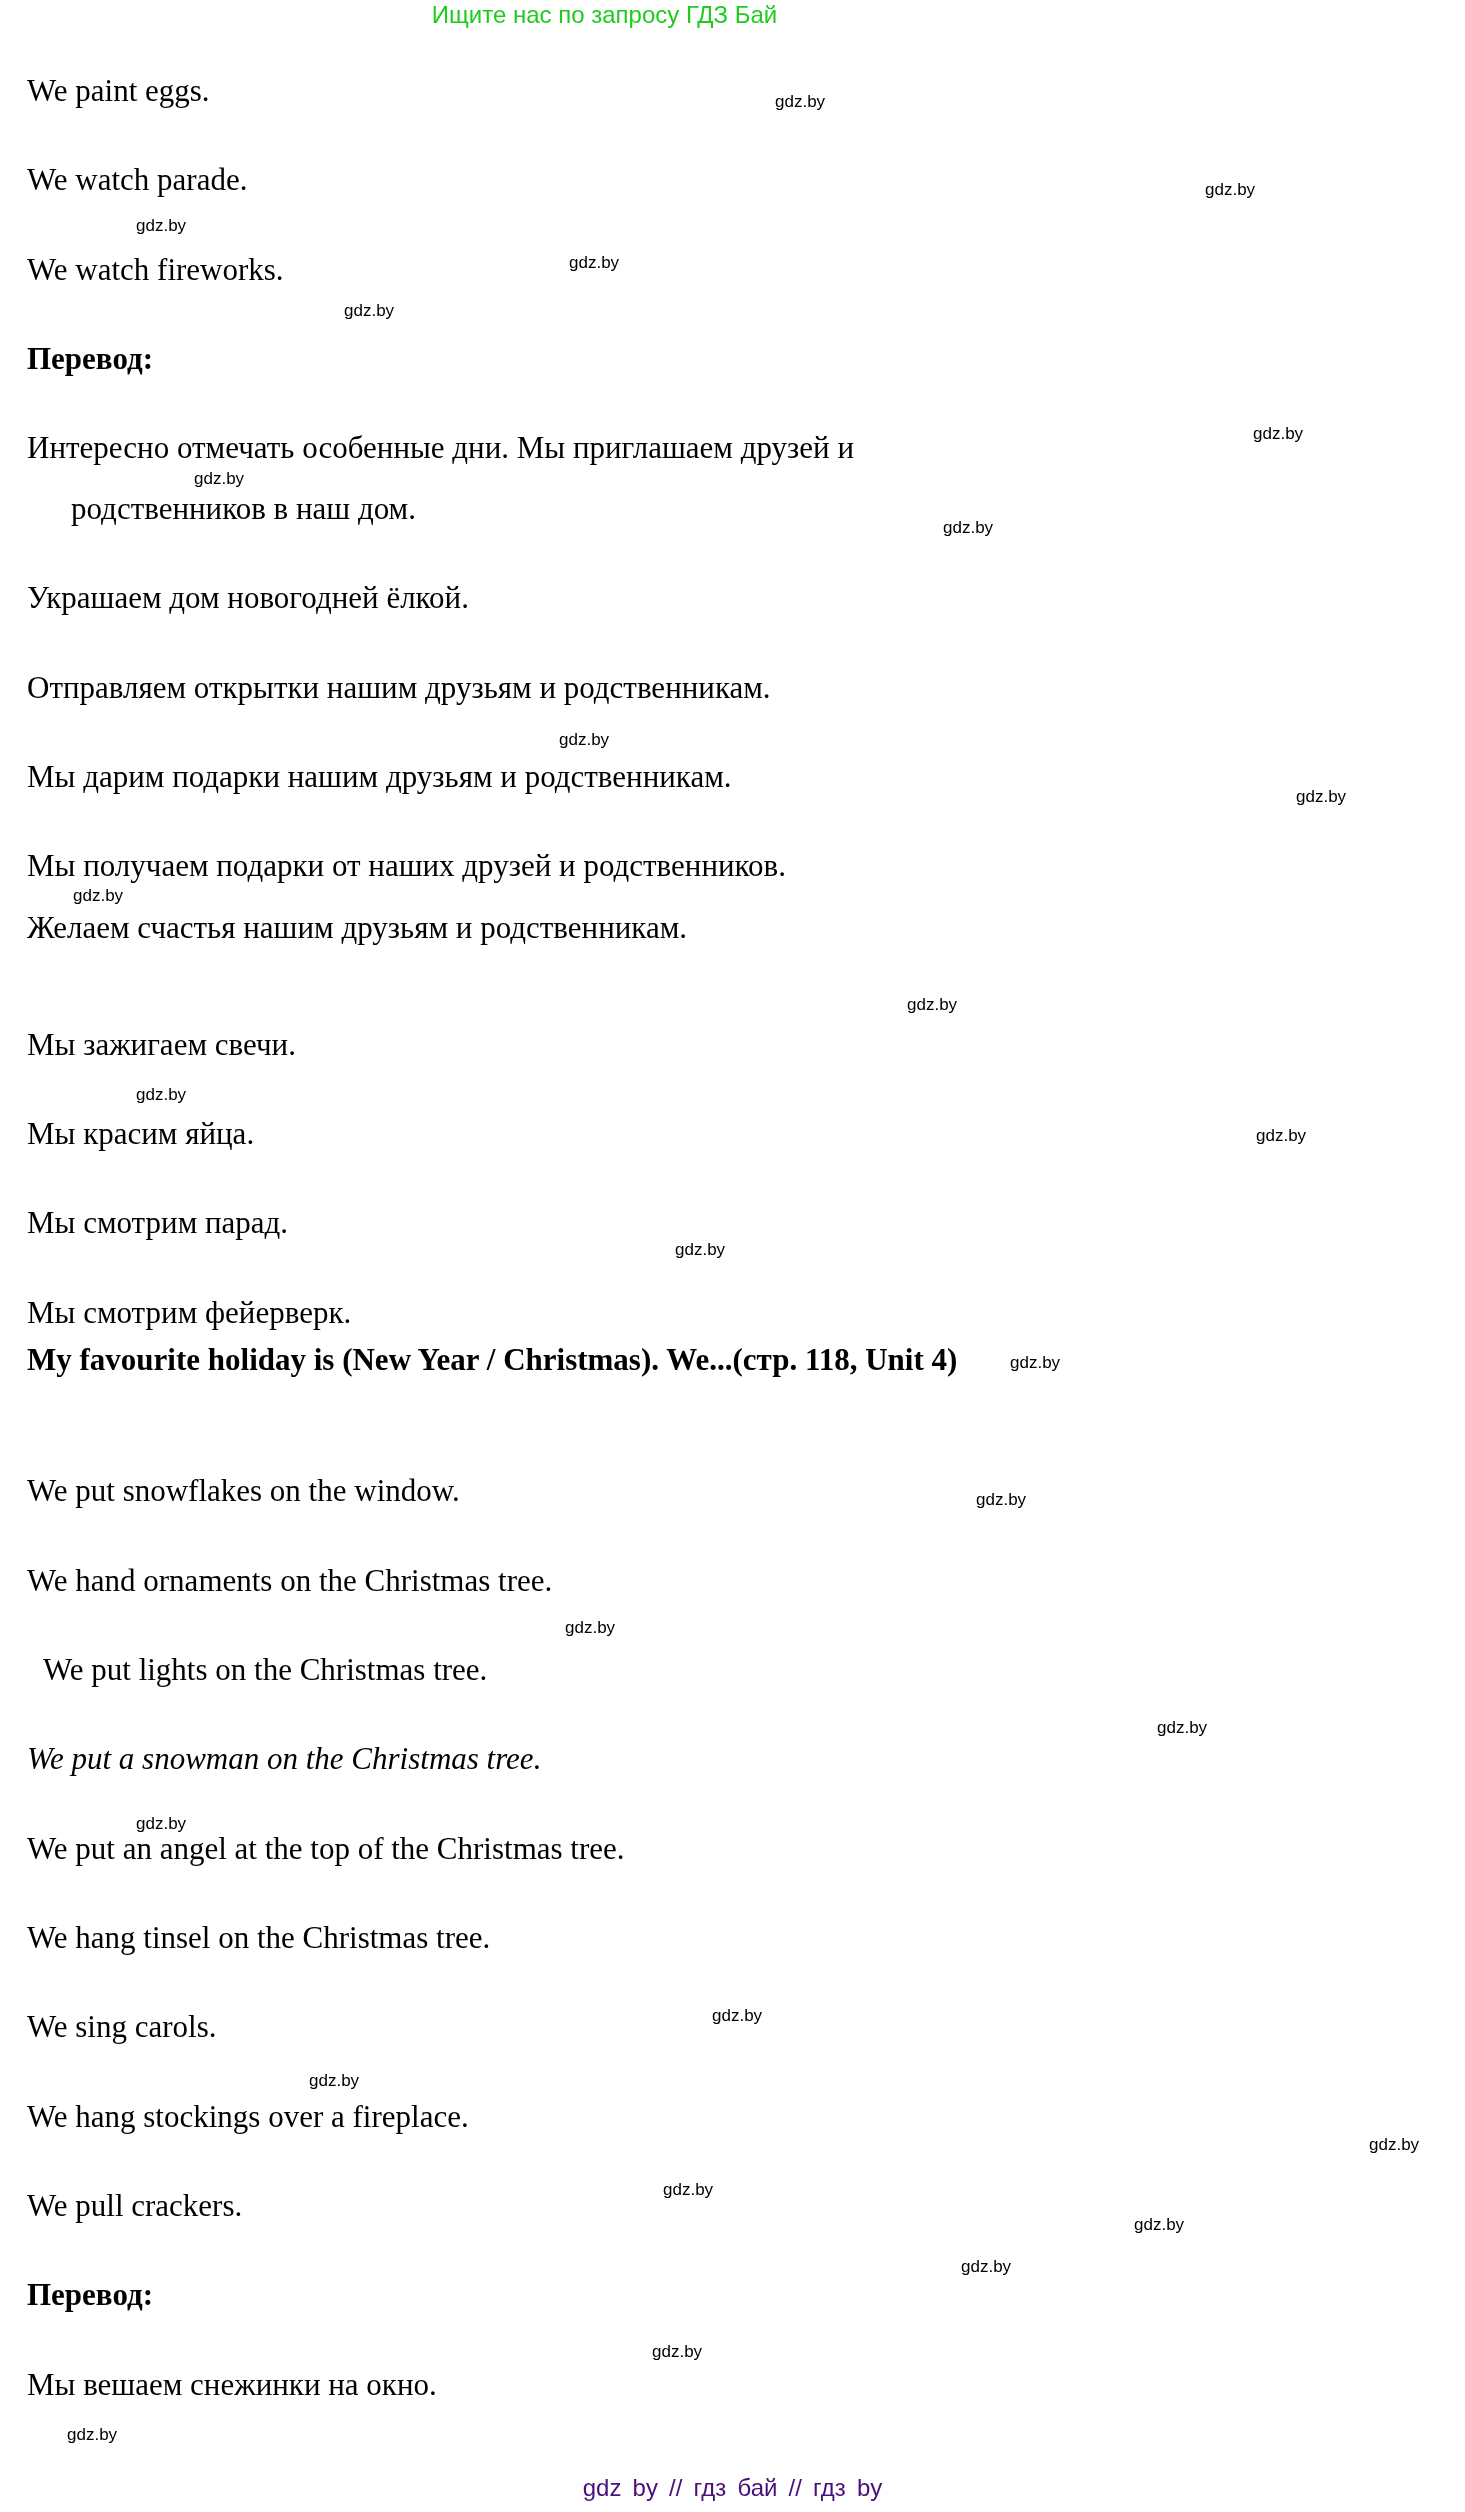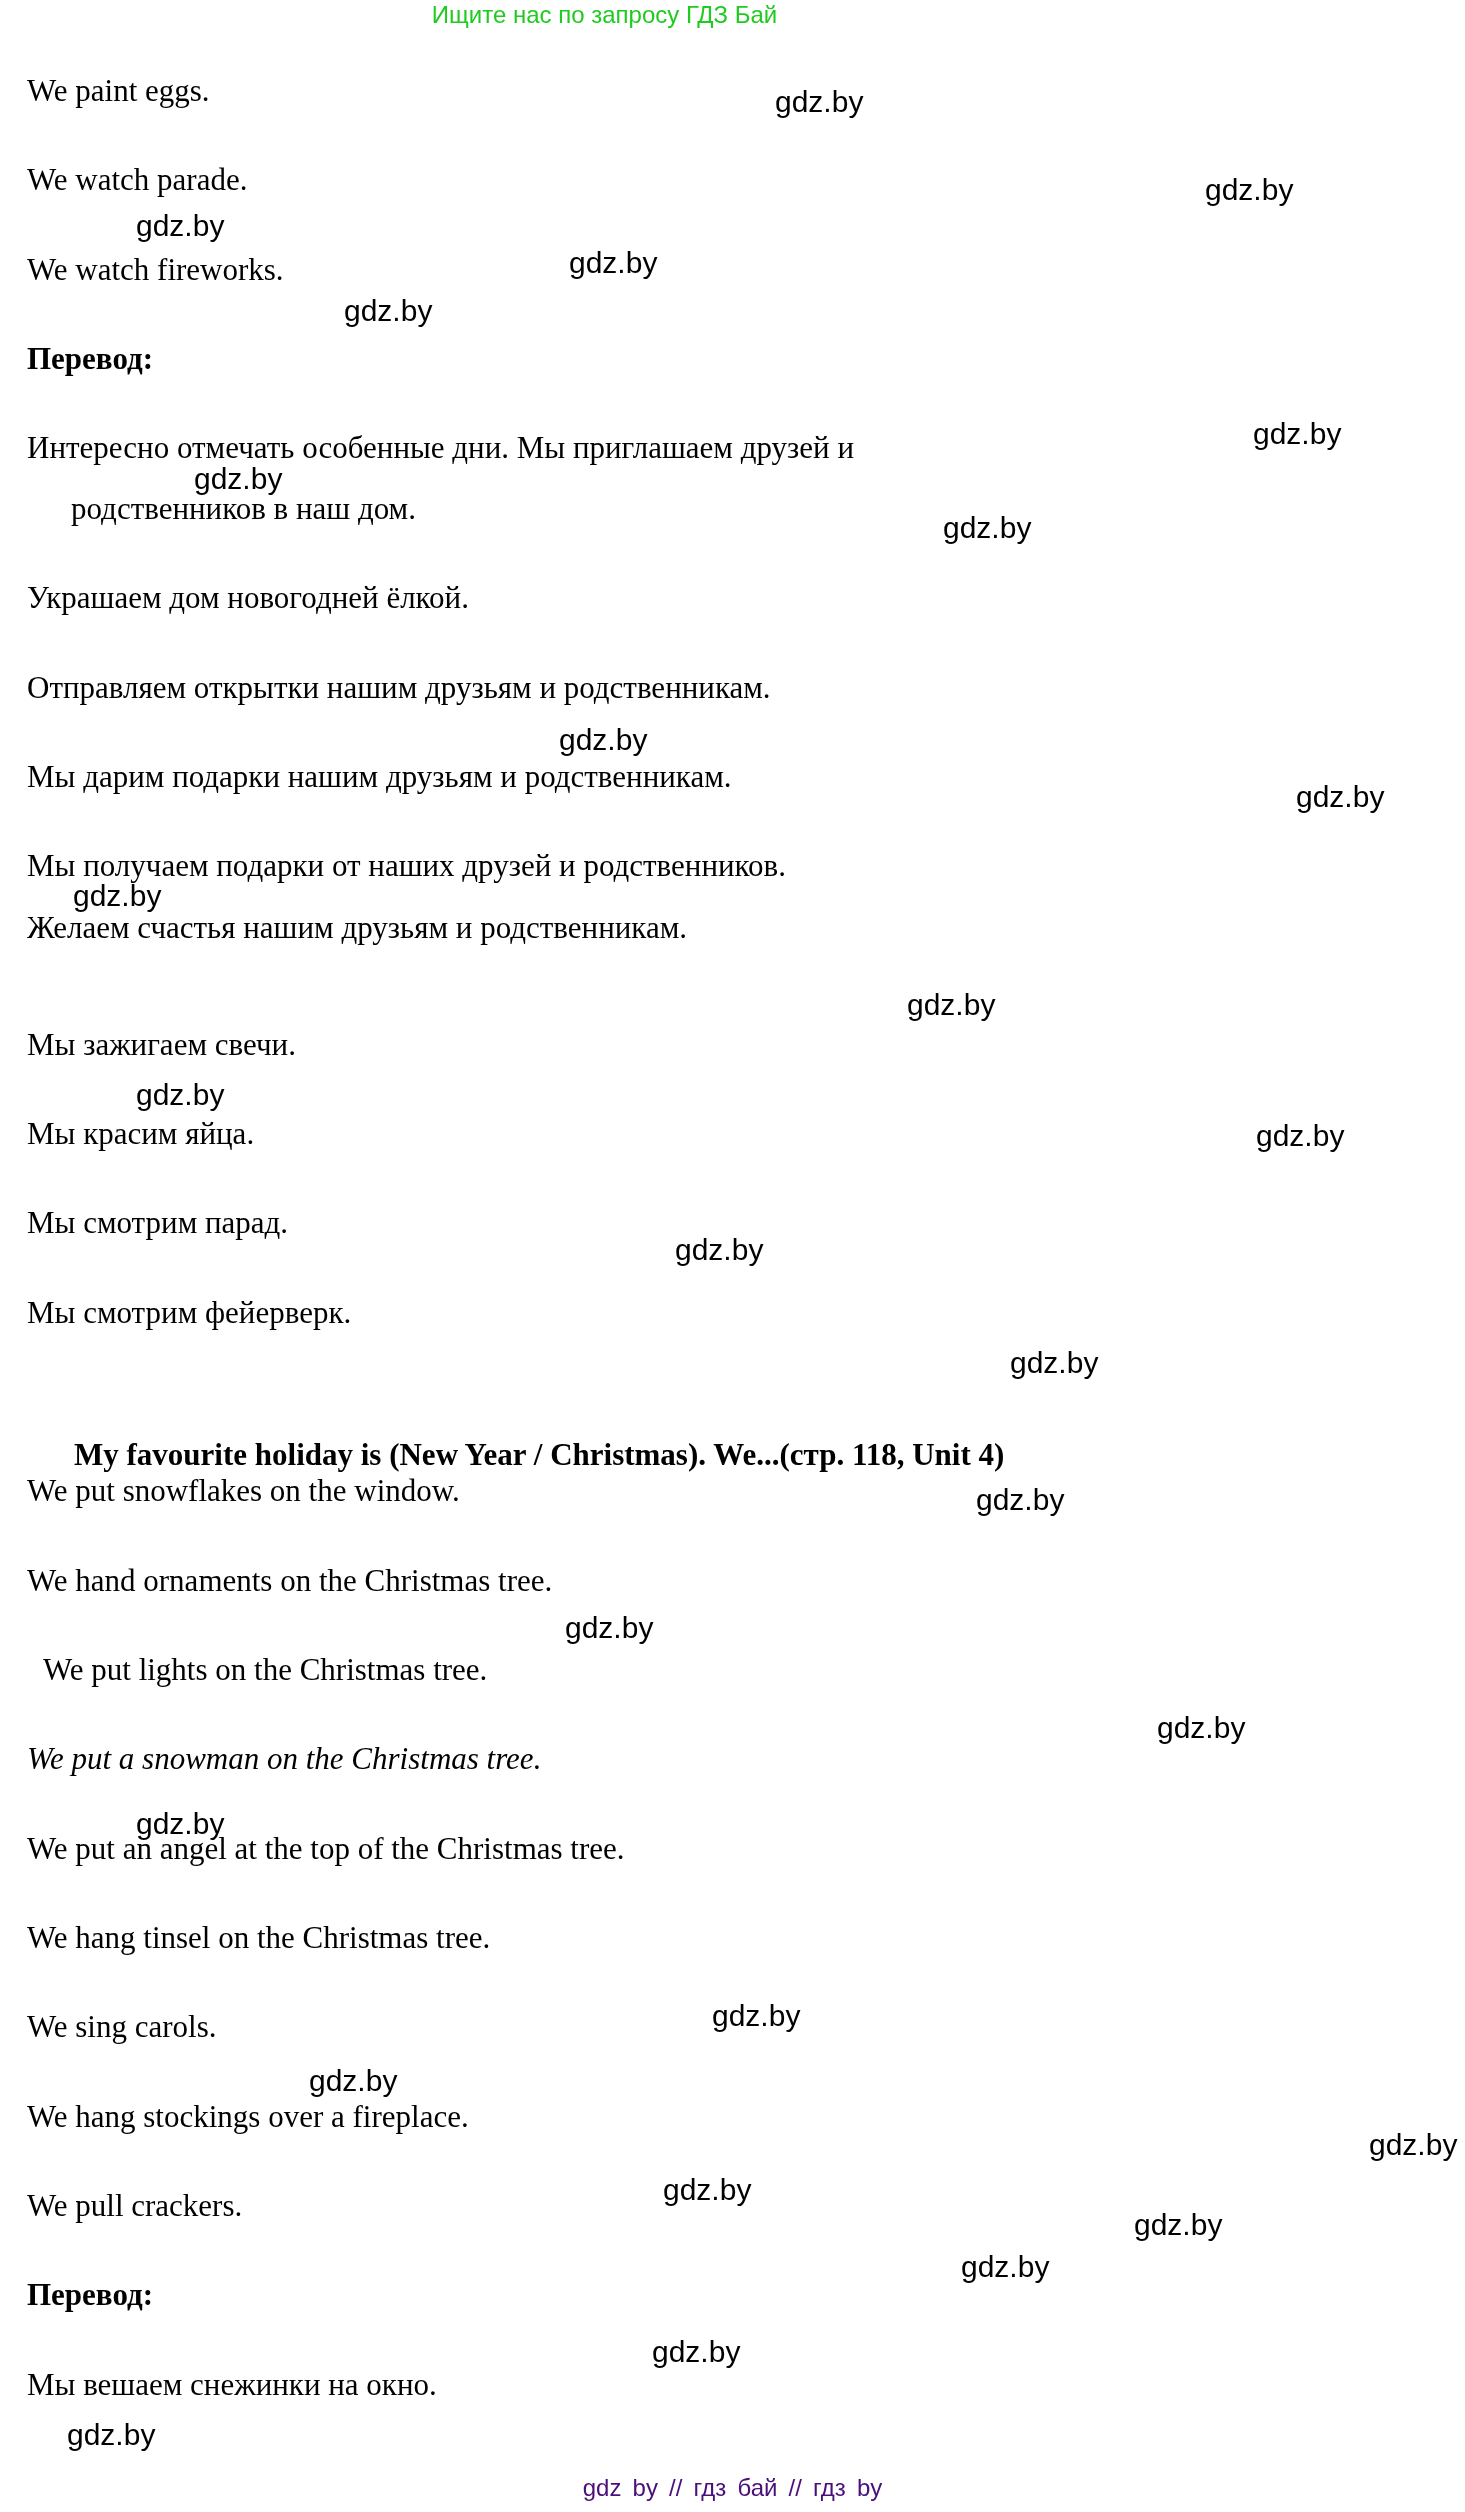--- a/index.html
+++ b/index.html
@@ -10,21 +10,21 @@
     line-height: 30px;
   }
   .line {
     position: absolute; left: 27px;
     font-family: "Liberation Serif", serif; font-size: 31px; color: #000;
     white-space: nowrap; line-height: 45px;
   }
   .heading { font-weight: bold; }
   .wm {
     position: absolute; font-family: "Liberation Sans", sans-serif;
-    font-size: 30px; color: #000; white-space: nowrap; line-height: 26px;
+    font-size: 17px; color: #000; white-space: nowrap; line-height: 26px;
   }
   .footer {
     position: absolute; left: 0; top: 2474px; width: 1465px; text-align: center;
     font-family: "Liberation Sans", sans-serif; font-size: 24px; color: #4b0f7a;
     word-spacing: 4.5px;
   }
 </style>
 </head>
 <body>
 
@@ -39,21 +39,21 @@
     <div class="line" style="top: 486px; margin-left: 44px;">родственников в наш дом.</div>
     <div class="line" style="top: 575px;">Украшаем дом новогодней ёлкой.</div>
     <div class="line" style="top: 665px;">Отправляем открытки нашим друзьям и родственникам.</div>
     <div class="line" style="top: 754px;">Мы дарим подарки нашим друзьям и родственникам.</div>
     <div class="line" style="top: 843px;">Мы получаем подарки от наших друзей и родственников.</div>
     <div class="line" style="top: 905px;">Желаем счастья нашим друзьям и родственникам.</div>
     <div class="line" style="top: 1022px;">Мы зажигаем свечи.</div>
     <div class="line" style="top: 1111px;">Мы красим яйца.</div>
     <div class="line" style="top: 1200px;">Мы смотрим парад.</div>
     <div class="line" style="top: 1290px;">Мы смотрим фейерверк.</div>
-    <div class="line heading" style="top: 1432px; margin-left: 47px;">My favourite holiday is (New Year / Christmas). We...(стр. 118, Unit 4)</div>
+    <div class="line heading" style="top: 1337px;">My favourite holiday is (New Year / Christmas). We...(стр. 118, Unit 4)</div>
     <div class="line" style="top: 1468px;">We put snowflakes on the window.</div>
     <div class="line" style="top: 1558px;">We hand ornaments on the Christmas tree.</div>
     <div class="line" style="top: 1647px; margin-left: 16px;">We put lights on the Christmas tree.</div>
     <div class="line" style="top: 1736px; font-style: italic;">We put a snowman on the Christmas tree.</div>
     <div class="line" style="top: 1826px;">We put an angel at the top of the Christmas tree.</div>
     <div class="line" style="top: 1915px;">We hang tinsel on the Christmas tree.</div>
     <div class="line" style="top: 2004px;">We sing carols.</div>
     <div class="line" style="top: 2094px;">We hang stockings over a fireplace.</div>
     <div class="line" style="top: 2183px;">We pull crackers.</div>
     <div class="line heading" style="top: 2272px;">Перевод:</div>

